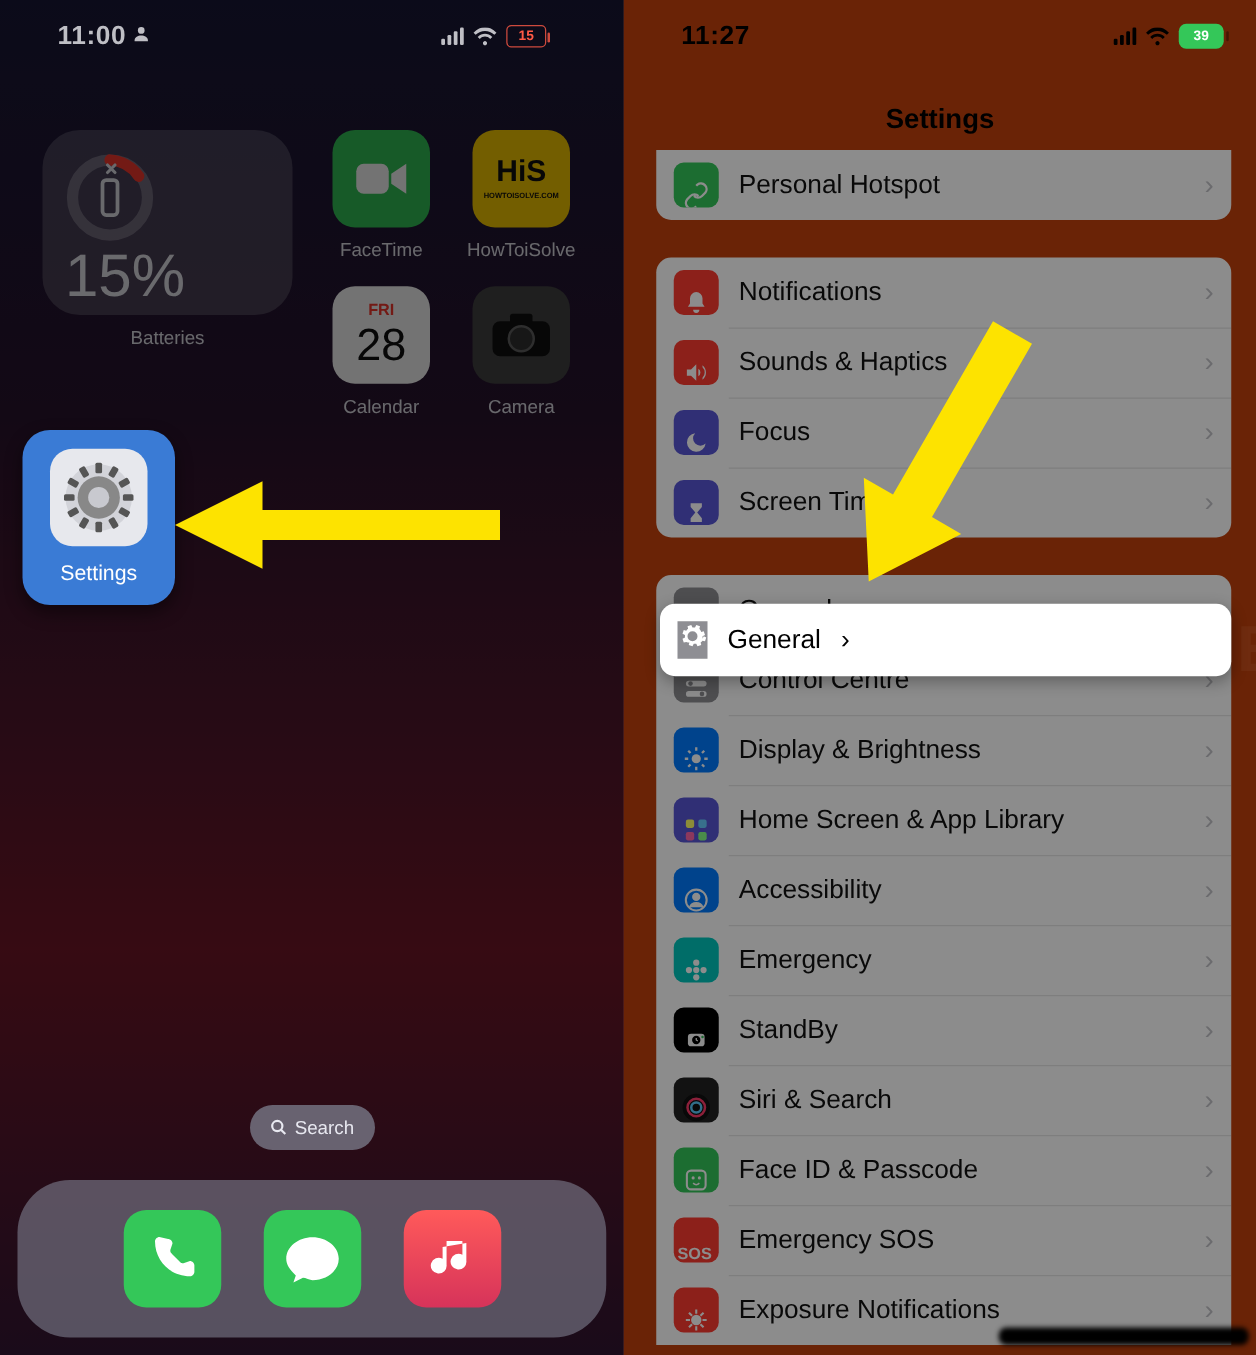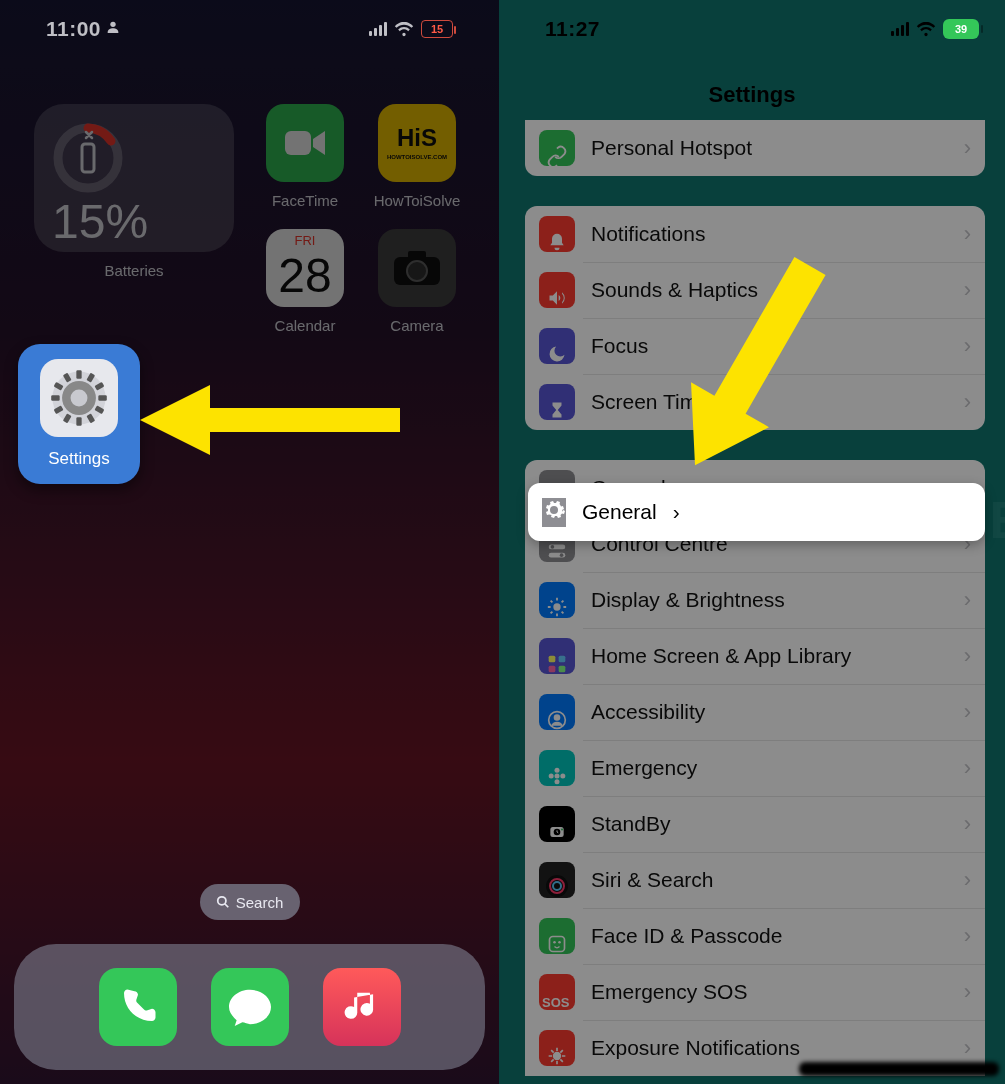--- a/index.html
+++ b/index.html
@@ -4,40 +4,40 @@
 <style>
 * { margin: 0; padding: 0; box-sizing: border-box; font-family: -apple-system, "SF Pro Text", "Helvetica Neue", Arial, sans-serif; }
 html, body { width: 1005px; height: 1084px; overflow: hidden; }
 .split {
   display: flex;
   width: 1005px;
   height: 1084px;
 }
 .pane { position: relative; height: 100%; }
 .left { width: 499px; background: #3b1a2f; }
-.right { width: 506px; background: #0f766e; }
+.right { width: 506px; background: #c2410c; }
 
 
 .dim-overlay {
   position: absolute; inset: 0;
   background: rgba(0,0,0,0.55);
   z-index: 5;
   pointer-events: none;
 }
 
 
 .left .bg {
   position: absolute; inset: 0;
   background: linear-gradient(180deg, #1a1a3a 0%, #2a1530 30%, #5a1a30 55%, #7a1a2a 70%, #3a1a3a 100%);
 }
 .status-bar, .status-bar-r {
   position: absolute; top: 0; left: 0; right: 0;
   height: 58px;
   display: flex; justify-content: space-between; align-items: center;
-  padding: 0 46px 0 46px;
+  padding: 0 62px 0 46px;
   font-weight: 600;
   z-index: 6;
 }
 .status-bar { color: #bfbfc5; }
 .status-bar-r { color: #000; padding: 0 26px 0 46px; }
 .status-right { display: flex; align-items: center; gap: 7px; }
 .status-time { font-size: 21px; letter-spacing: 0.5px; }
 
 
 .signal { display: inline-flex; align-items: flex-end; gap: 1.5px; }
@@ -86,22 +86,22 @@
 .app-icon {
   width: 78px; height: 78px; border-radius: 18px;
   display: flex; align-items: center; justify-content: center;
   font-weight: 800;
 }
 .icon-his { background:#ffd000; flex-direction: column; color:#111; }
 .icon-his .his-t1{font-size:24px;line-height:1;}
 .icon-his .his-t2{font-size:6px; margin-top:4px;}
 .icon-facetime { background:#34c759; }
 .icon-calendar { background:#fff; flex-direction: column; color:#111; }
-.icon-calendar .c-day{color:#ff3b30; font-size:13px; font-weight:400;}
-.icon-calendar .c-num{font-size:48px; font-weight:400;}
+.icon-calendar .c-day{color:#ff3b30; font-size:13px; font-weight:700;}
+.icon-calendar .c-num{font-size:36px; font-weight:400;}
 .icon-camera { background:#454545; }
 
 .widget-label { width:200px; text-align:center; color:#e8e8f0; font-size:15px; margin-top:10px; }
 
 
 .settings-tile {
   position: absolute; top: 344px; left: 18px;
   width: 122px; height: 140px;
   background: #3a7bd5; border-radius: 22px;
   display: flex; flex-direction: column; align-items: center; justify-content: center;

